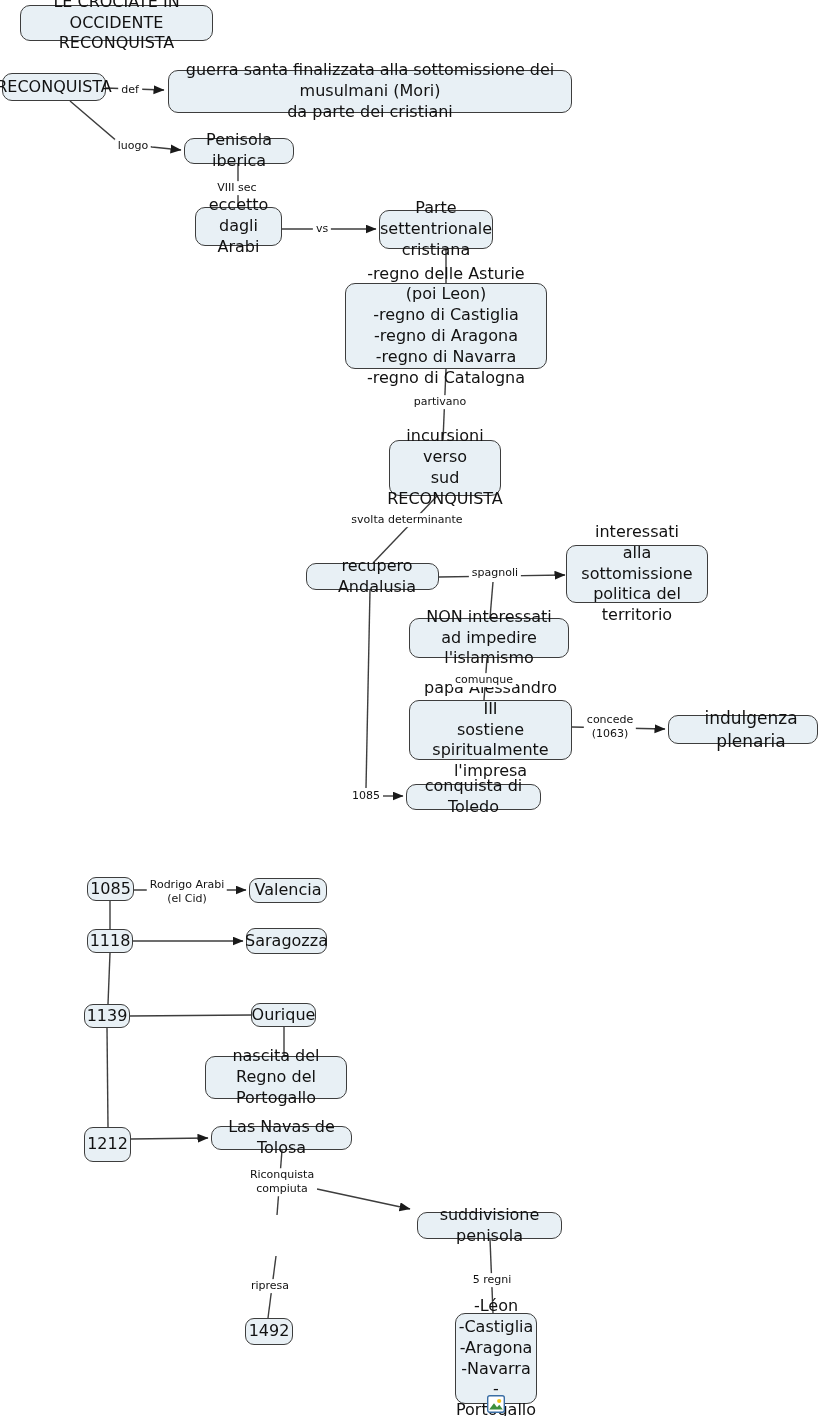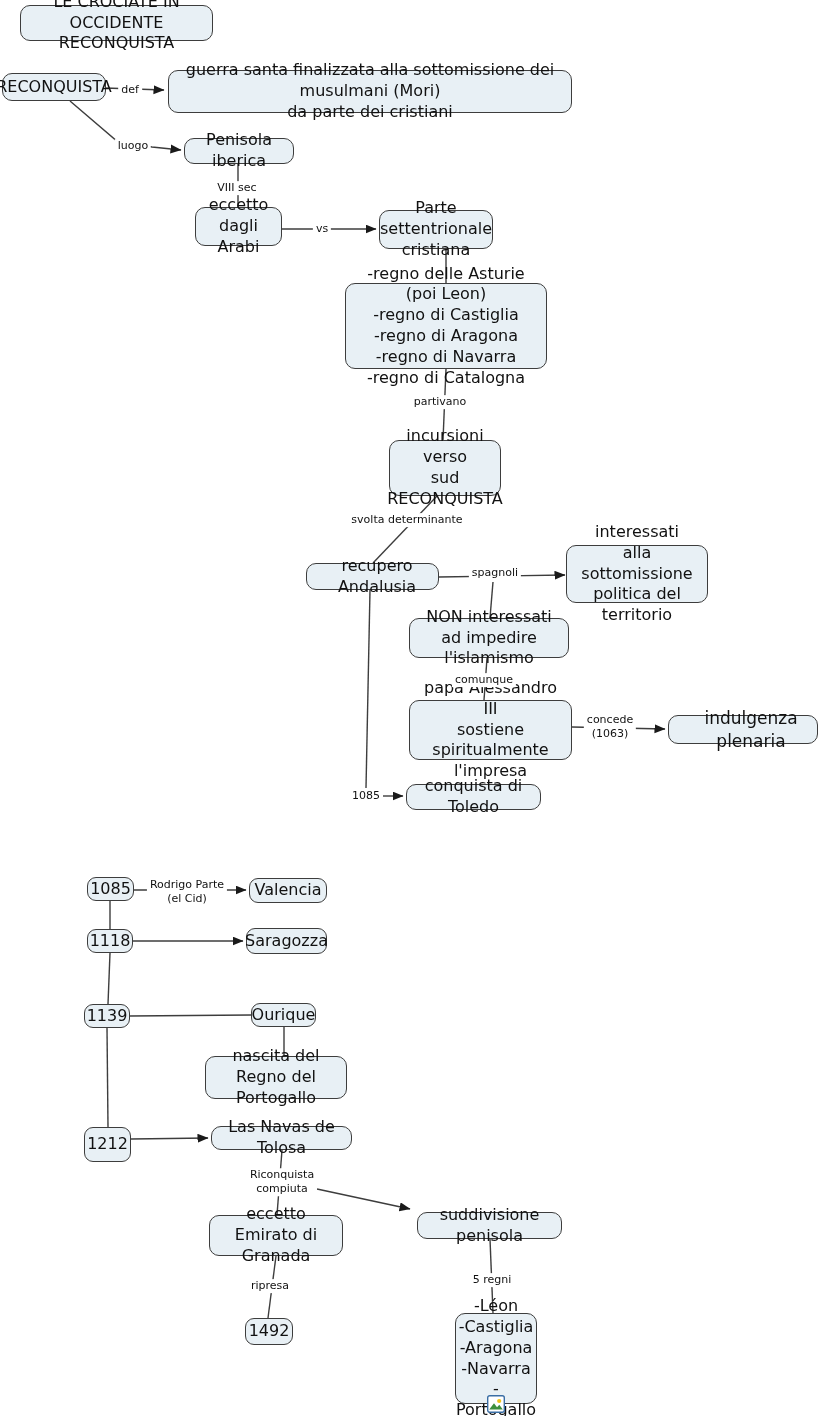--- a/index.html
+++ b/index.html
@@ -137,22 +137,20 @@
   <div class="node small" style="left:87px; top:877px; width:47px; height:24px;">1085</div>
   <div class="node small" style="left:249px; top:878px; width:78px; height:25px;">Valencia</div>
   <div class="node small" style="left:87px; top:929px; width:46px; height:24px;">1118</div>
   <div class="node small" style="left:246px; top:928px; width:81px; height:26px;">Saragozza</div>
   <div class="node small" style="left:84px; top:1004px; width:46px; height:24px;">1139</div>
   <div class="node small" style="left:251px; top:1003px; width:65px; height:24px;">Ourique</div>
   <div class="node" style="left:205px; top:1056px; width:142px; height:43px;">nascita del
 Regno del Portogallo</div>
   <div class="node small" style="left:84px; top:1127px; width:47px; height:35px;">1212</div>
   <div class="node" style="left:211px; top:1126px; width:141px; height:24px;">Las Navas de Tolosa</div>
-  <div class="node" style="left:209px; top:1215px; width:134px; height:41px;">eccetto
-Emirato di Granada</div>
   <div class="node" style="left:417px; top:1212px; width:145px; height:27px;">suddivisione penisola</div>
   <div class="node small" style="left:245px; top:1318px; width:48px; height:27px;">1492</div>
   <div class="node" style="left:455px; top:1313px; width:82px; height:91px;">
     <span>-Léon
 -Castiglia
 -Aragona
 -Navarra
 -Portogallo</span>
     <svg class="resource-icon" viewBox="0 0 18 18">
       <rect x="0.7" y="0.7" width="16.6" height="16.6" rx="2" fill="#ffffff" stroke="#3a6ea5" stroke-width="1.4"></rect>
@@ -165,20 +163,20 @@
   <div class="edge-label" style="left:133px; top:146px;">luogo</div>
   <div class="edge-label" style="left:237px; top:188px;">VIII sec</div>
   <div class="edge-label" style="left:322px; top:229px;">vs</div>
   <div class="edge-label" style="left:440px; top:402px;">partivano</div>
   <div class="edge-label" style="left:407px; top:520px;">svolta determinante</div>
   <div class="edge-label" style="left:495px; top:573px;">spagnoli</div>
   <div class="edge-label" style="left:484px; top:680px;">comunque</div>
   <div class="edge-label" style="left:610px; top:727px;">concede
 (1063)</div>
   <div class="edge-label" style="left:366px; top:796px;">1085</div>
-  <div class="edge-label" style="left:187px; top:892px;">Rodrigo Parte
+  <div class="edge-label" style="left:187px; top:892px;">Rodrigo Arabi
 (el Cid)</div>
   <div class="edge-label" style="left:282px; top:1182px;">Riconquista
 compiuta</div>
   <div class="edge-label" style="left:270px; top:1286px;">ripresa</div>
   <div class="edge-label" style="left:492px; top:1280px;">5 regni</div>
 
 </div>
 
 </body></html>

